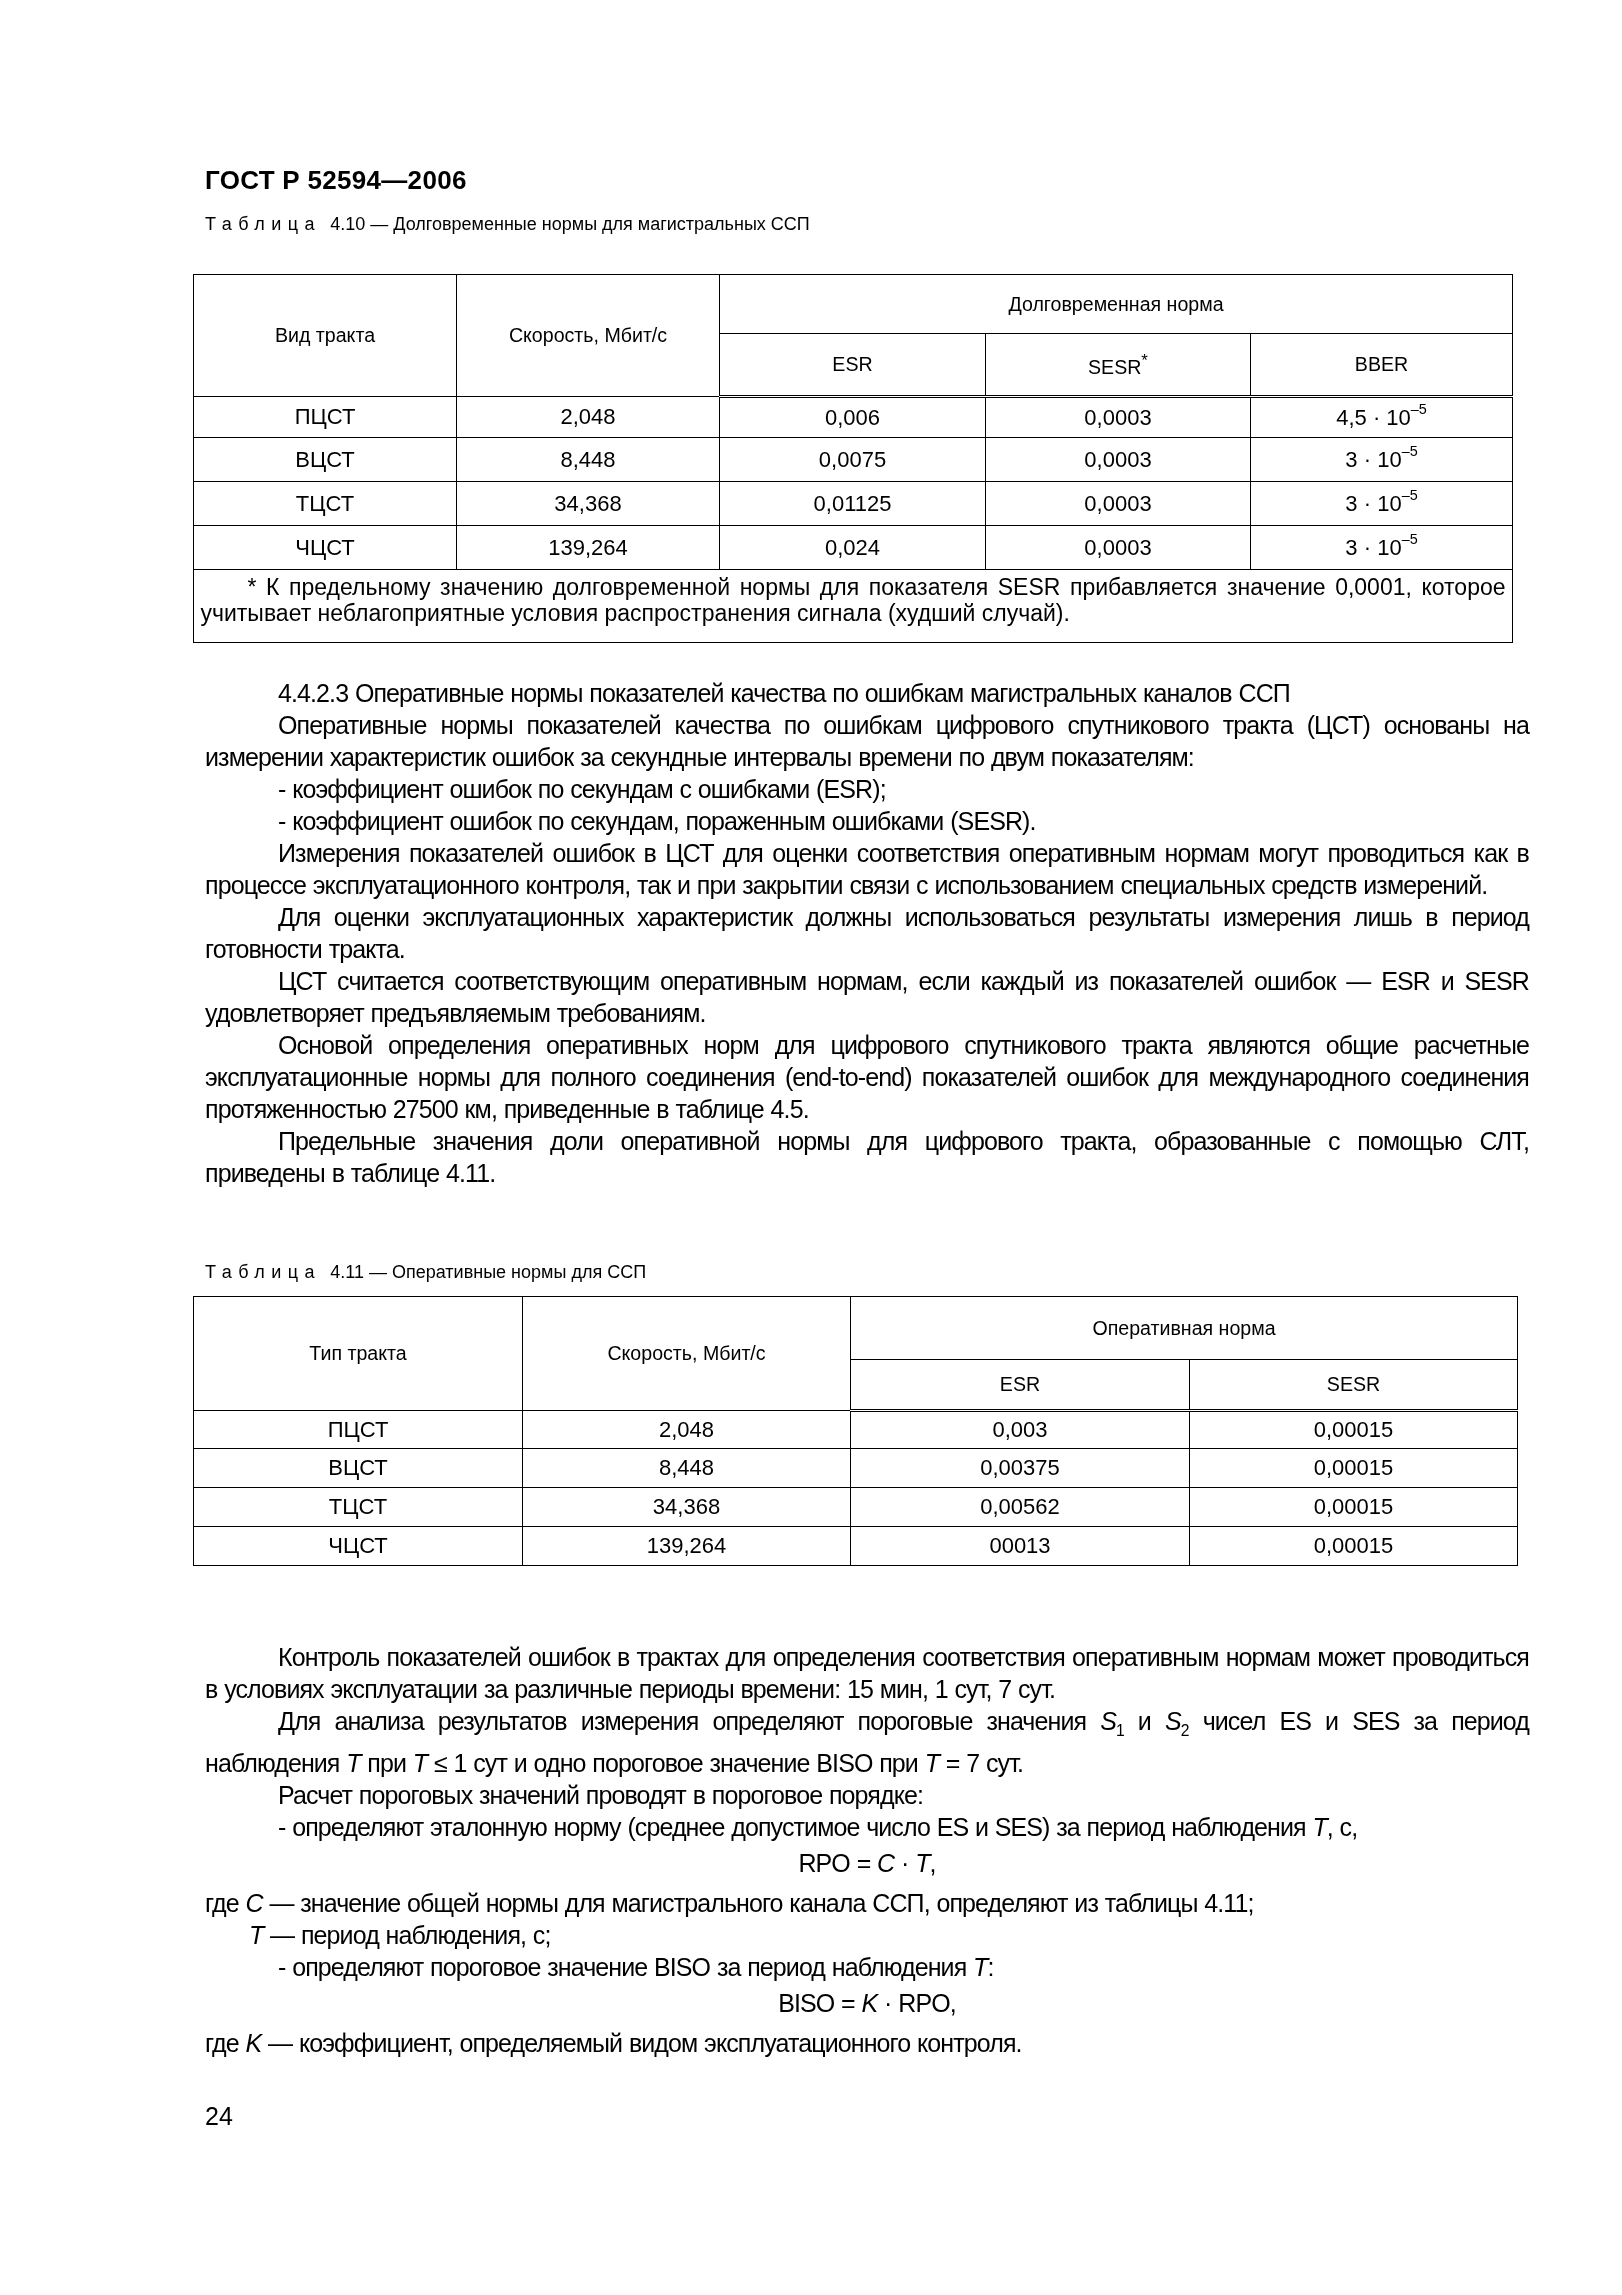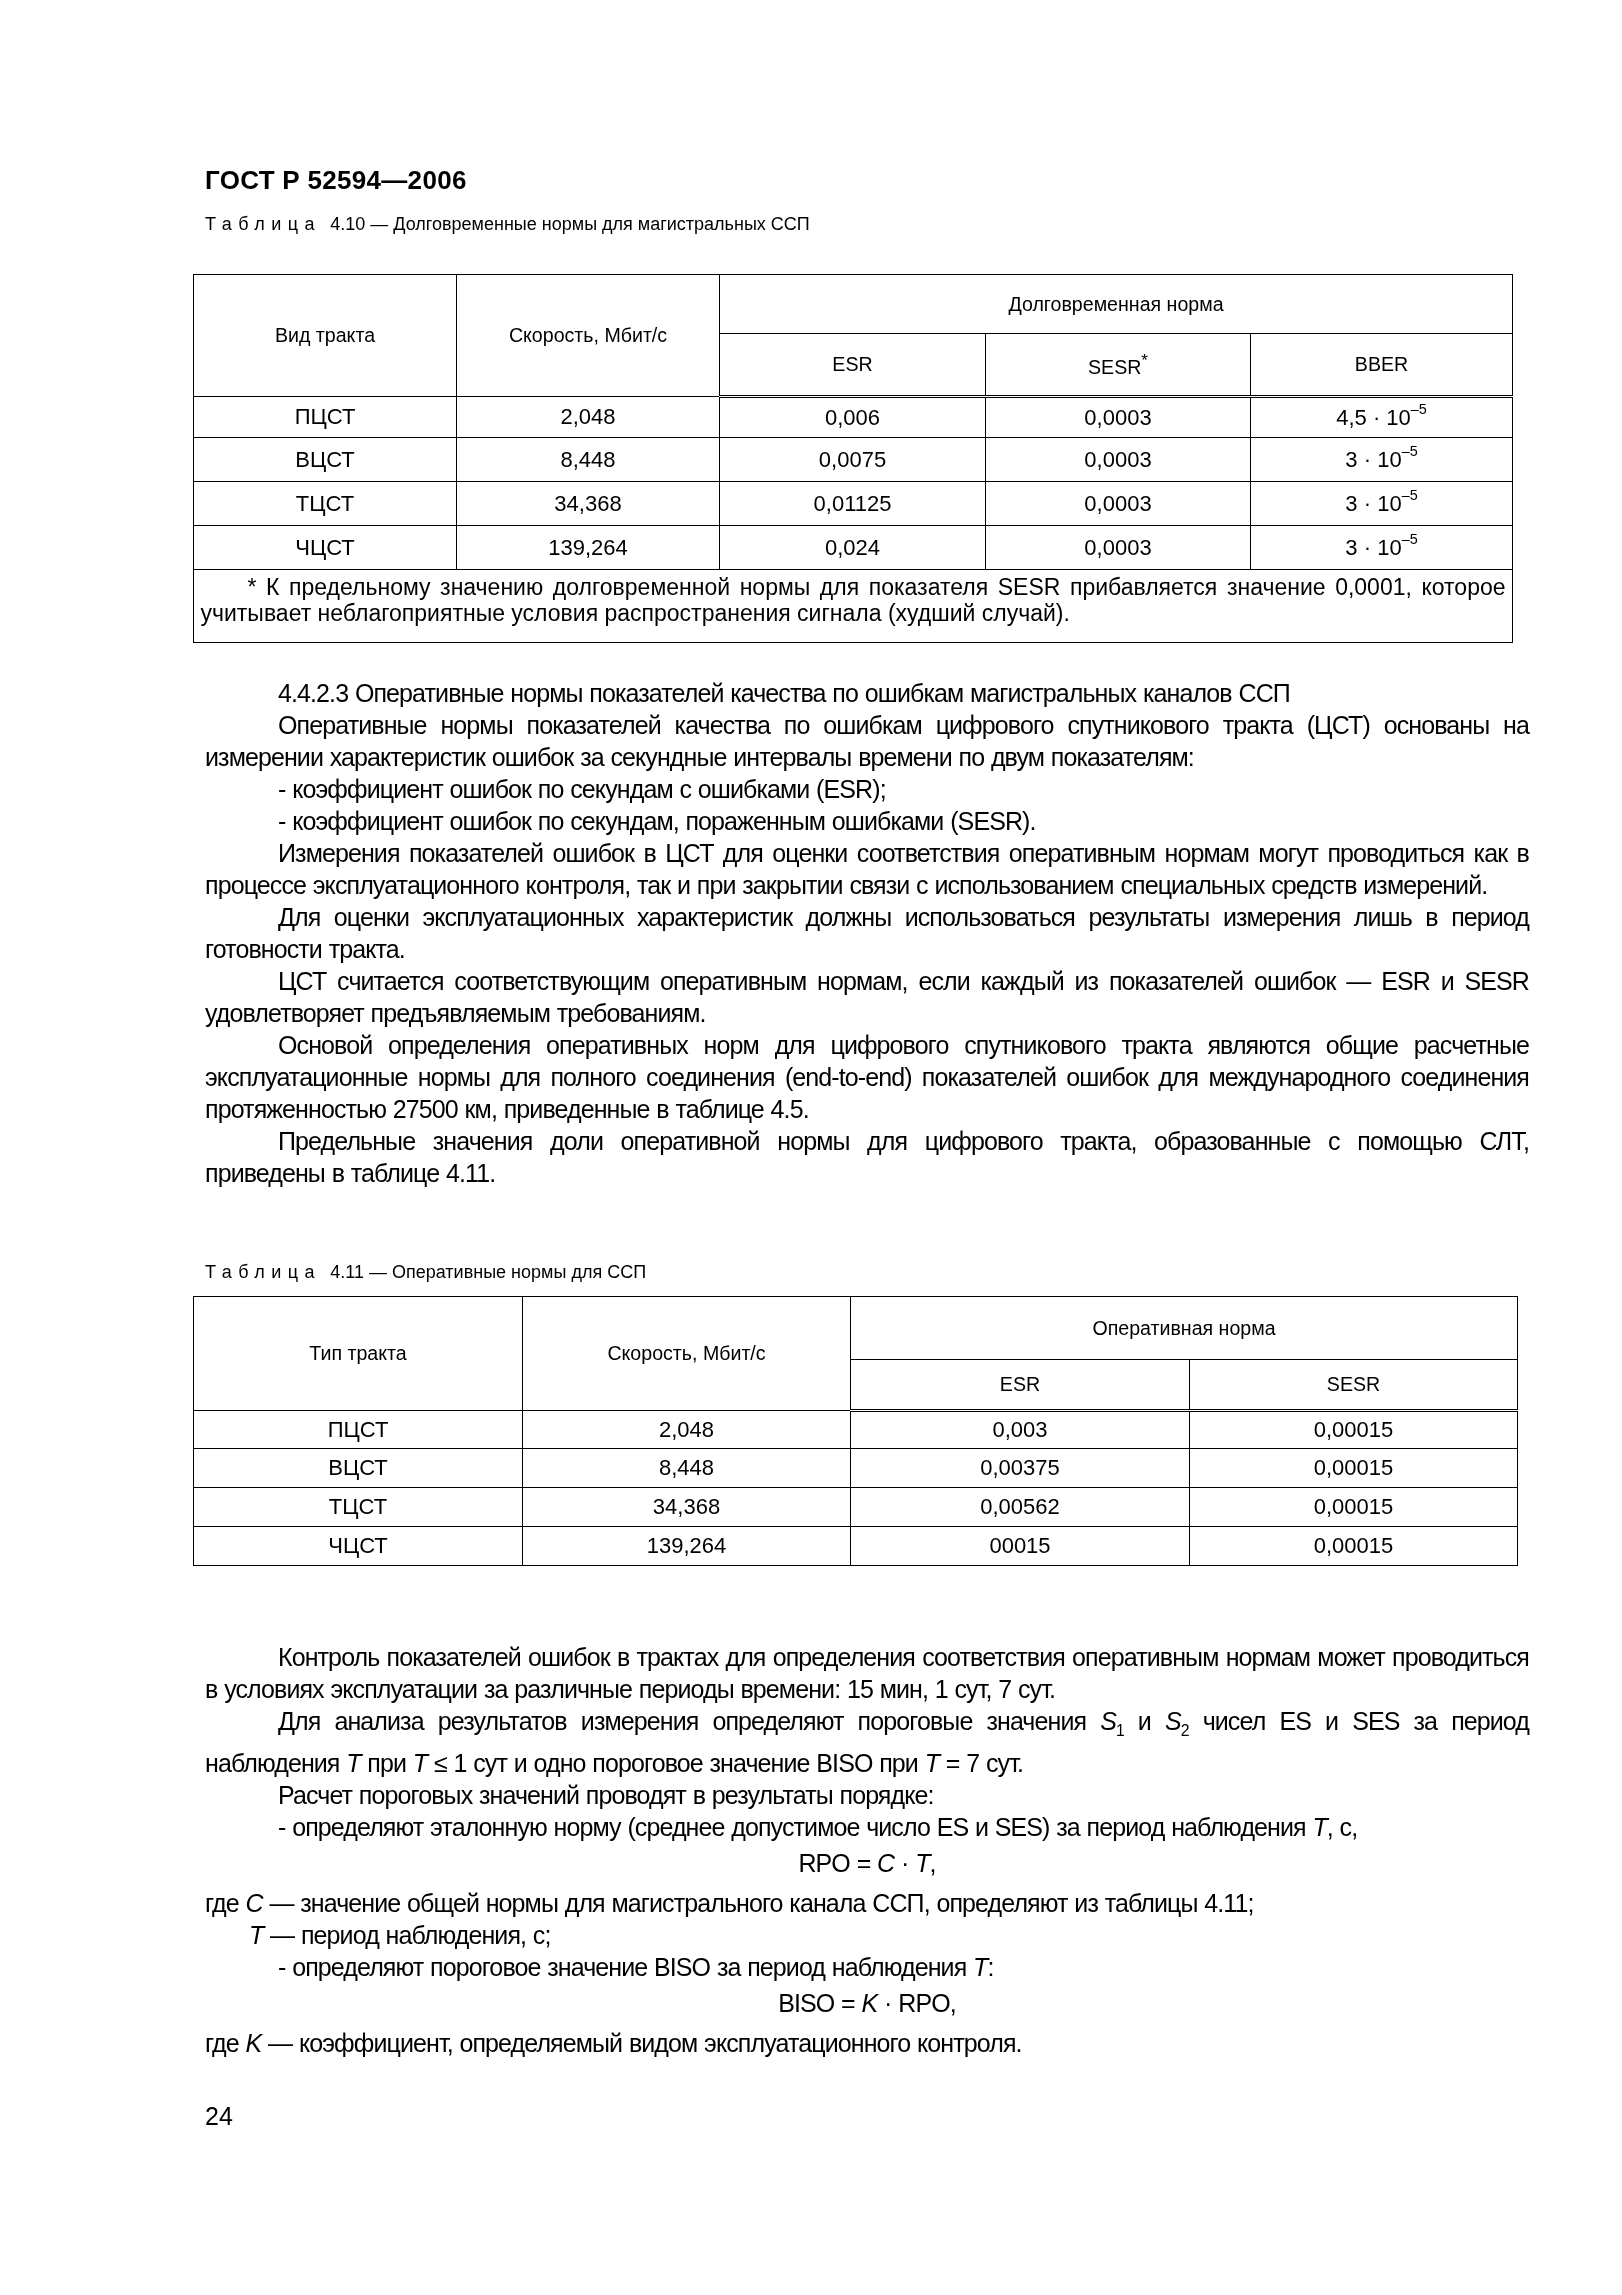--- a/index.html
+++ b/index.html
@@ -136,30 +136,30 @@
   </tr>
   <tr style="height:39px">
     <td class="thin">ТЦСТ</td>
     <td class="thin">34,368</td>
     <td class="thin">0,00562</td>
     <td class="thin">0,00015</td>
   </tr>
   <tr style="height:39px">
     <td class="thin">ЧЦСТ</td>
     <td class="thin">139,264</td>
-    <td class="thin">00015</td>
+    <td class="thin">00013</td>
     <td class="thin">0,00015</td>
   </tr>
 </tbody>
   </table>
 
 <div class="abs body-text" style="top:1641px;">
   <p class="ind">Контроль показателей ошибок в трактах для определения соответствия оперативным нормам может проводиться в условиях эксплуатации за различные периоды времени: 15 мин, 1 сут, 7 сут.</p>
   <p class="ind"><span>Для анализа результатов измерения определяют пороговые значения </span><i>S</i><sub>1</sub><span> и </span><i>S</i><sub>2</sub><span> чисел ES и SES за период наблюдения </span><i>T</i><span> при </span><i>T</i><span> ≤ 1 сут и одно пороговое значение BISO при </span><i>T</i><span> = 7 сут.</span></p>
-  <p class="ind">Расчет пороговых значений проводят в результаты порядке:</p>
+  <p class="ind">Расчет пороговых значений проводят в пороговое порядке:</p>
   <p class="dash"><span>- определяют эталонную норму (среднее допустимое число ES и SES) за период наблюдения </span><i>T</i><span>, с,</span></p>
   <p class="formula"><span>RPO = </span><i>C</i><span> · </span><i>T</i><span>,</span></p>
   <p class="where"><span>где </span><i>C</i><span> — значение общей нормы для магистрального канала ССП, определяют из таблицы 4.11;</span></p>
   <p class="where2"><i>T</i><span> — период наблюдения, с;</span></p>
   <p class="dash"><span>- определяют пороговое значение BISO за период наблюдения </span><i>T</i><span>:</span></p>
   <p class="formula"><span>BISO = </span><i>K</i><span> · RPO,</span></p>
   <p class="where"><span>где </span><i>K</i><span> — коэффициент, определяемый видом эксплуатационного контроля.</span></p>
 </div>
 
 <div class="abs page-num">24</div>

